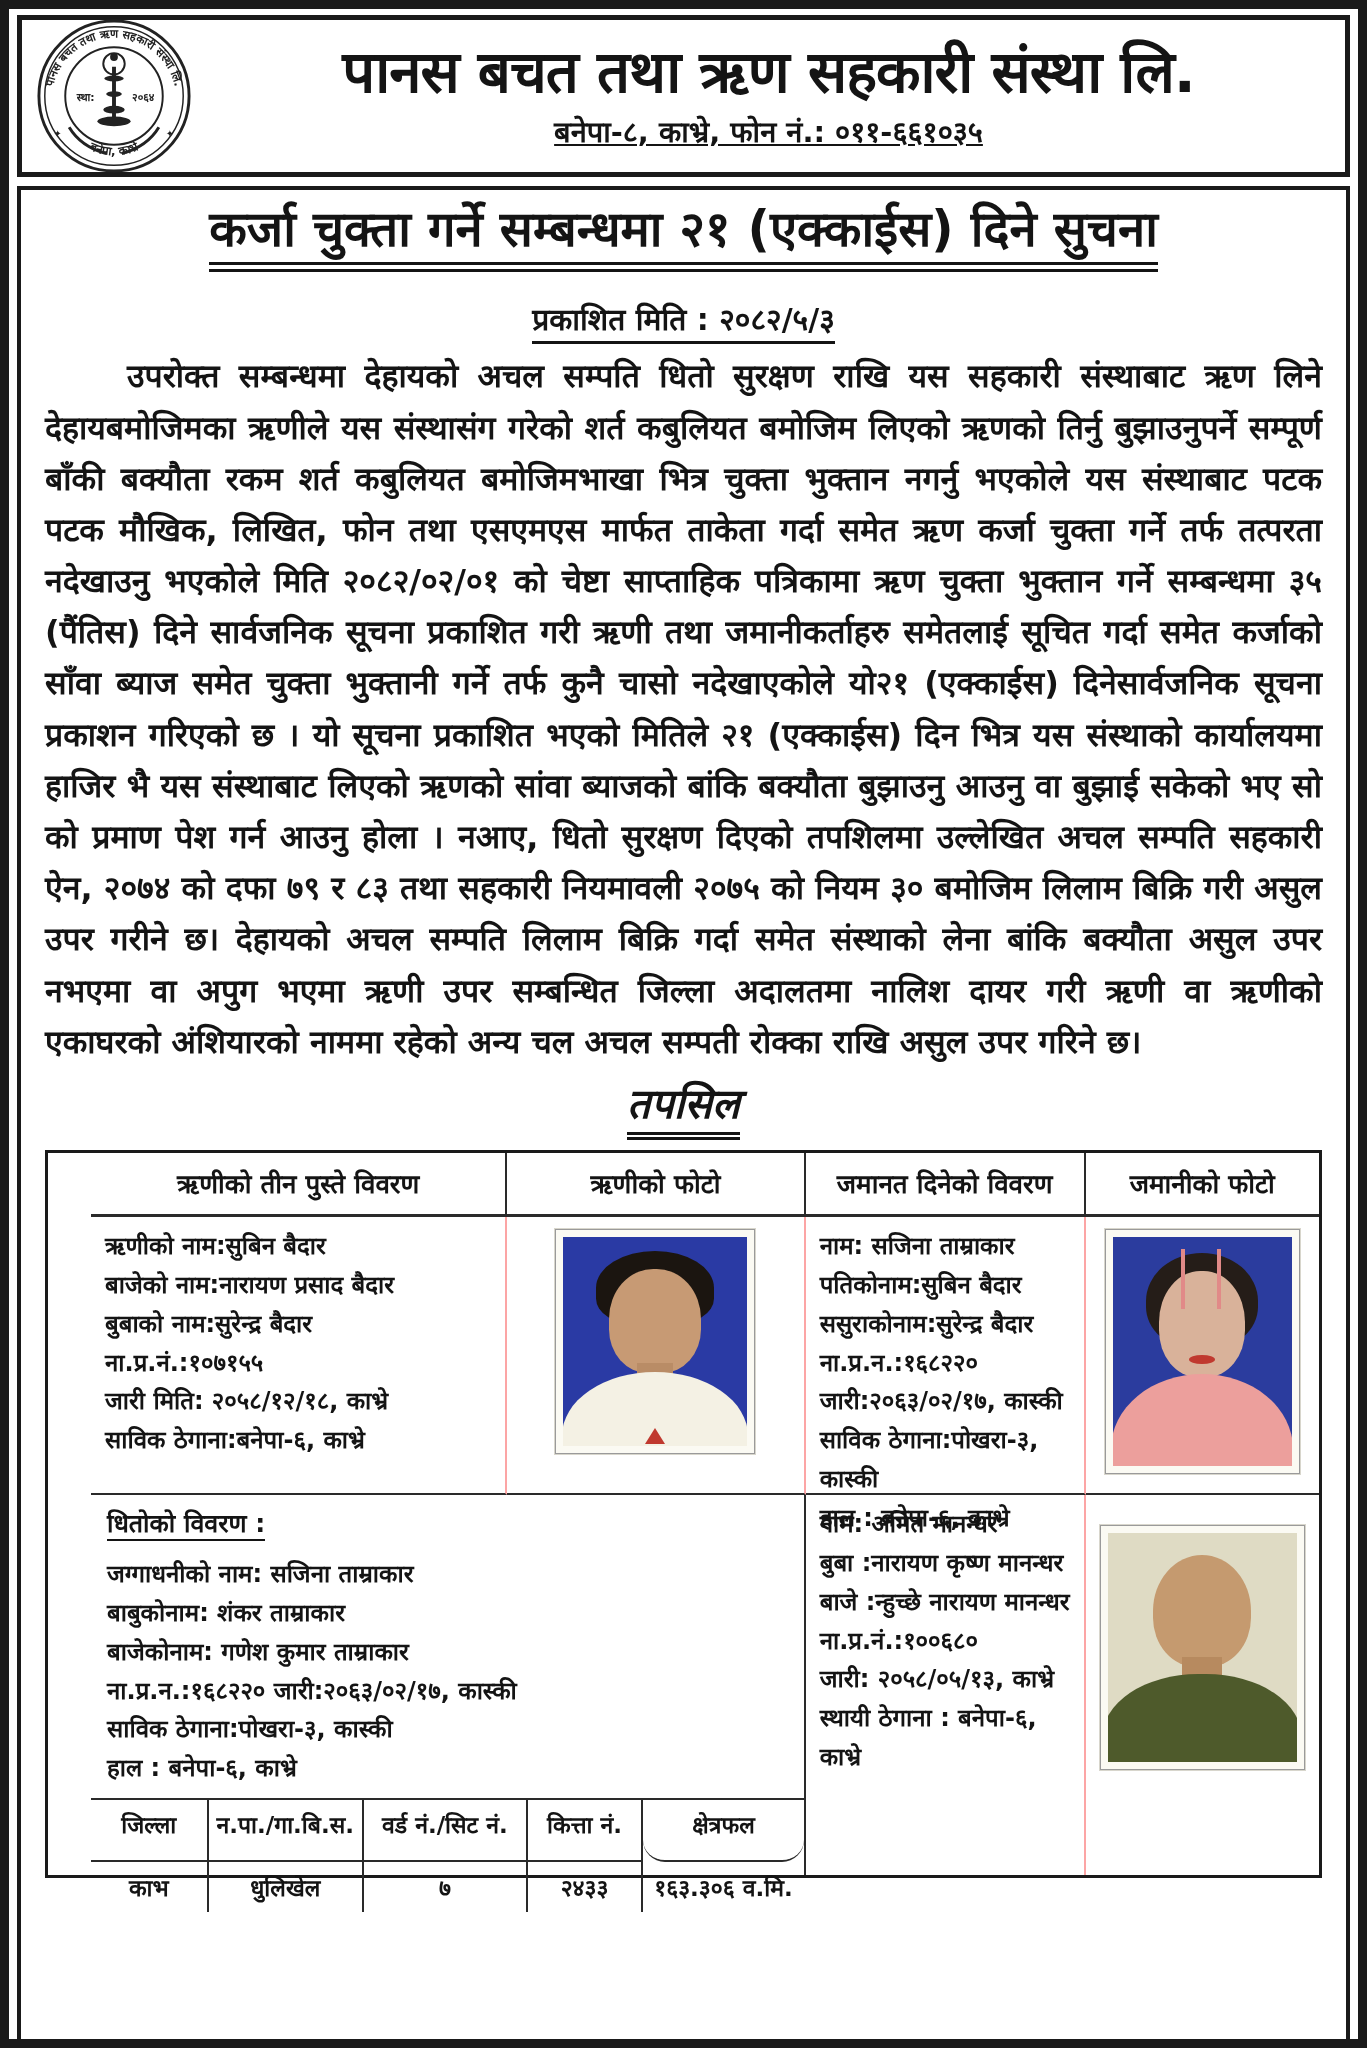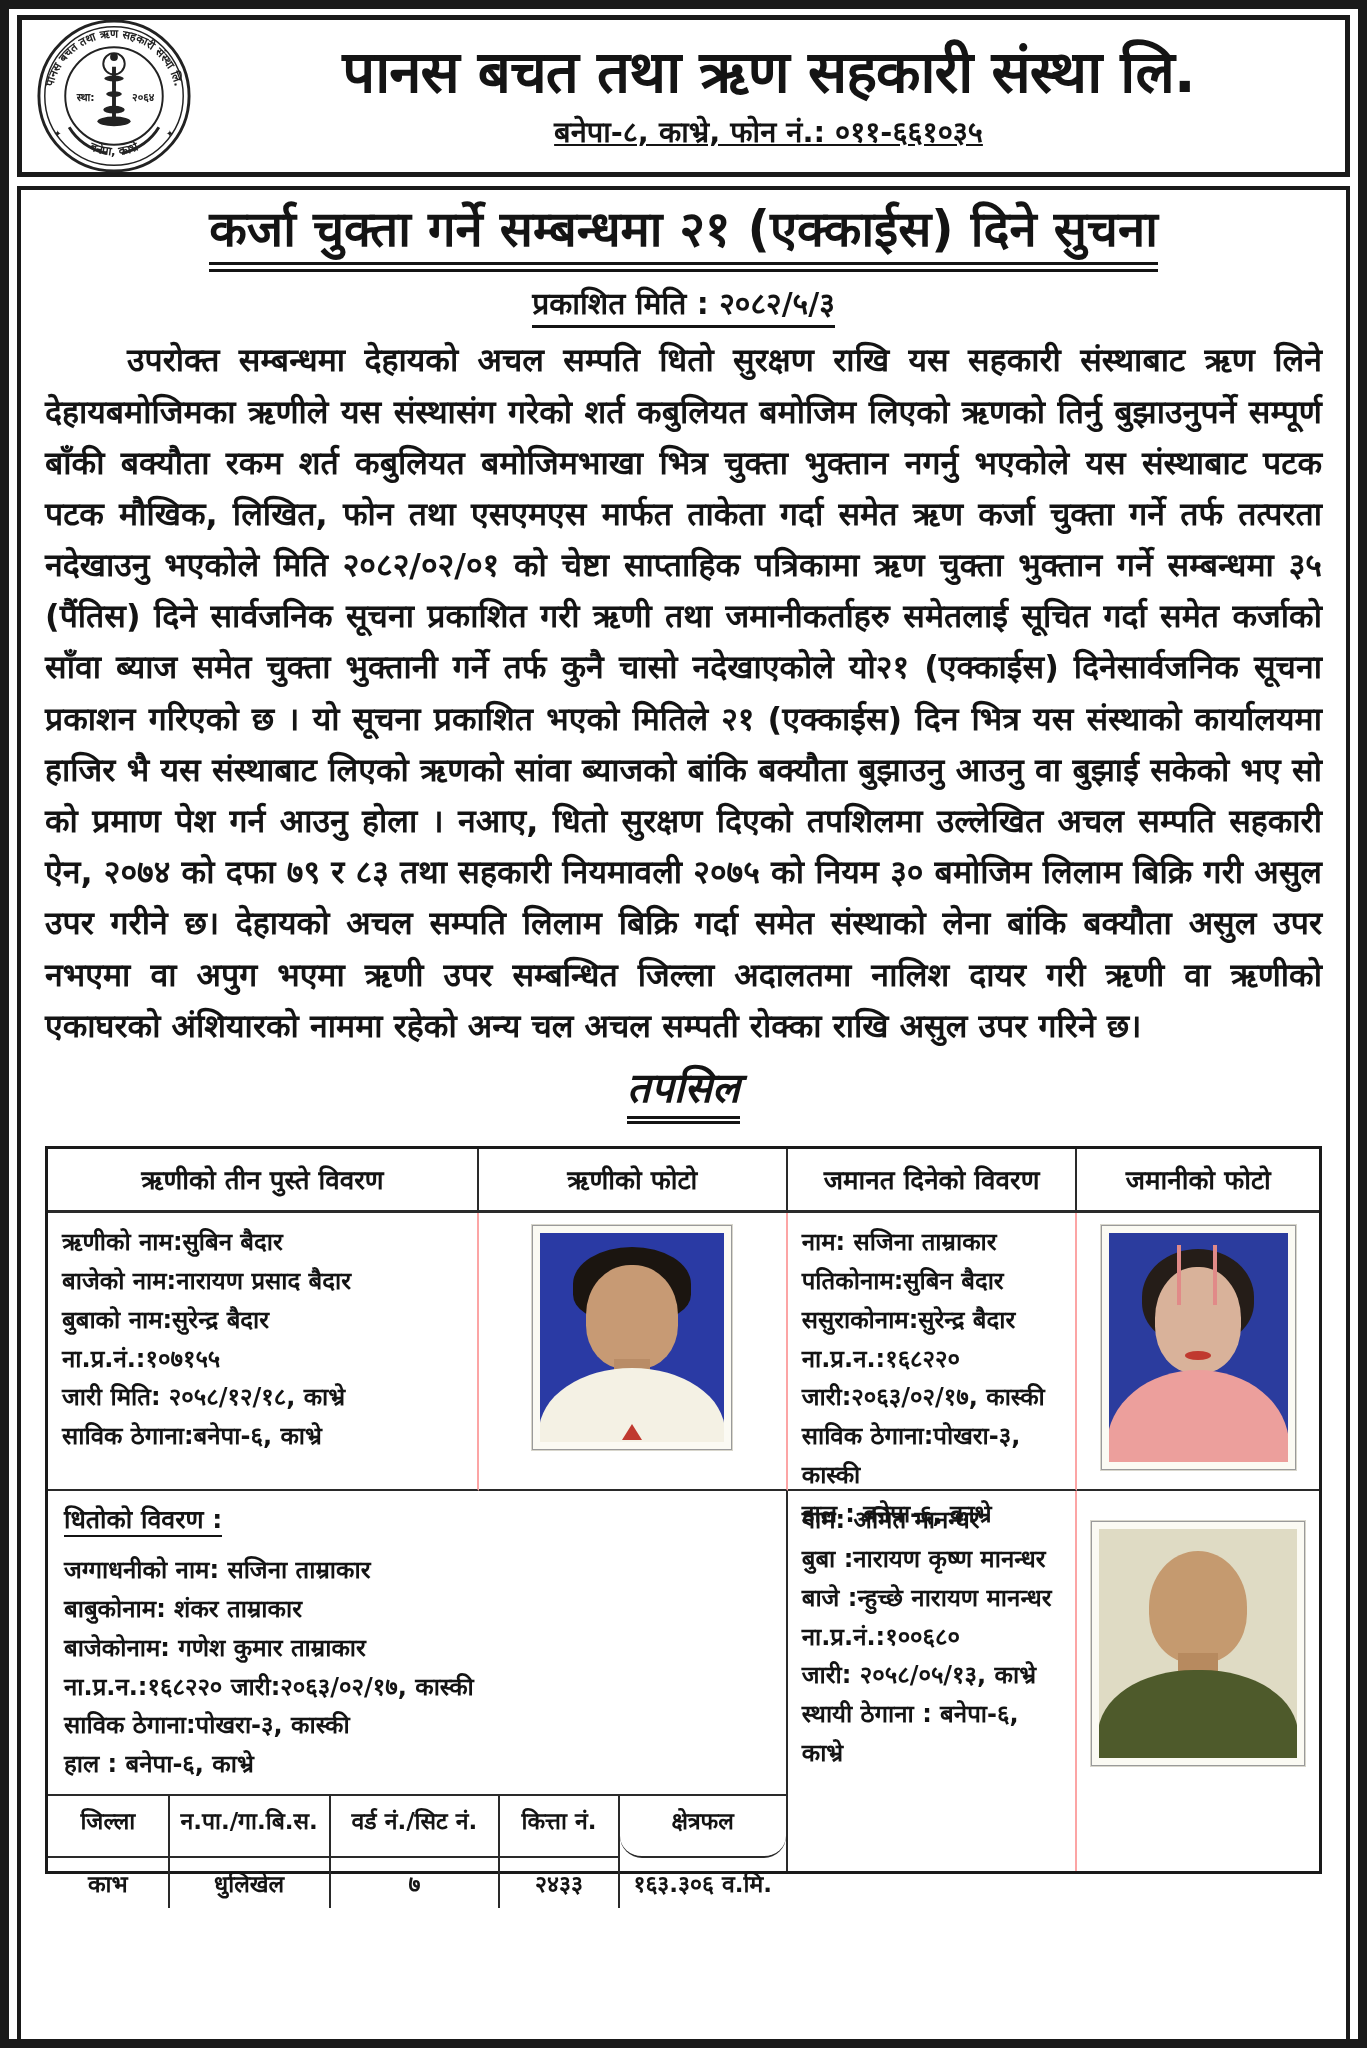--- a/index.html
+++ b/index.html
@@ -21,41 +21,42 @@
   
   .main-box {
     border:4px solid #1a1a1a; margin-top:9px; height:2044px;
     padding:12px 24px 12px; overflow:hidden;
   }
   .title-row { text-align:center; }
   .notice-title {
     display:inline-block; font-size:49px; font-weight:800; line-height:1.15;
     padding-bottom:4px; border-bottom:10px double #141414;
   }
-  .date-row { text-align:center; margin-top:10px; }
+  .date-row { text-align:center; margin-top:26px; }
   .pub-date {
     display:inline-block; font-size:30px; font-weight:800;
     padding-bottom:2px; border-bottom:3px solid #141414;
   }
   .body-text {
     margin-top:7px; font-size:32px; font-weight:700; line-height:1.6;
     text-align:justify; text-indent:82px;
   }
   .tapsil-row { text-align:center; margin-top:6px; }
   .tapsil {
     display:inline-block; font-size:41px; font-weight:800; font-style:italic;
     padding-bottom:2px; border-bottom:8px double #141414;
   }
   
   .detail-table {
-    margin-top:22px; width:100%;
+    margin-top:10px; width:100%;
     display:grid;
     grid-template-columns:33.9% 24.3% 22.8% 19%;
     grid-template-rows:64px 278px 380px;
     border:3px solid #1a1a1a;
+    padding-left:43px;
   }
   .thead-row, .land-hrow, .land-drow { display:contents; }
   .th {
     border-right:2px solid #2a2a2a; border-bottom:3px solid #2a2a2a;
     display:flex; align-items:center; justify-content:center;
     font-size:26px; font-weight:800; text-align:center; padding:4px;
   }
   .thead-row .th:last-child { border-right:none; }
   .cell { border-right:2px solid #fca5a5; border-bottom:2px solid #2a2a2a; padding:10px 14px; }
   .cell.no-r { border-right:none; }

